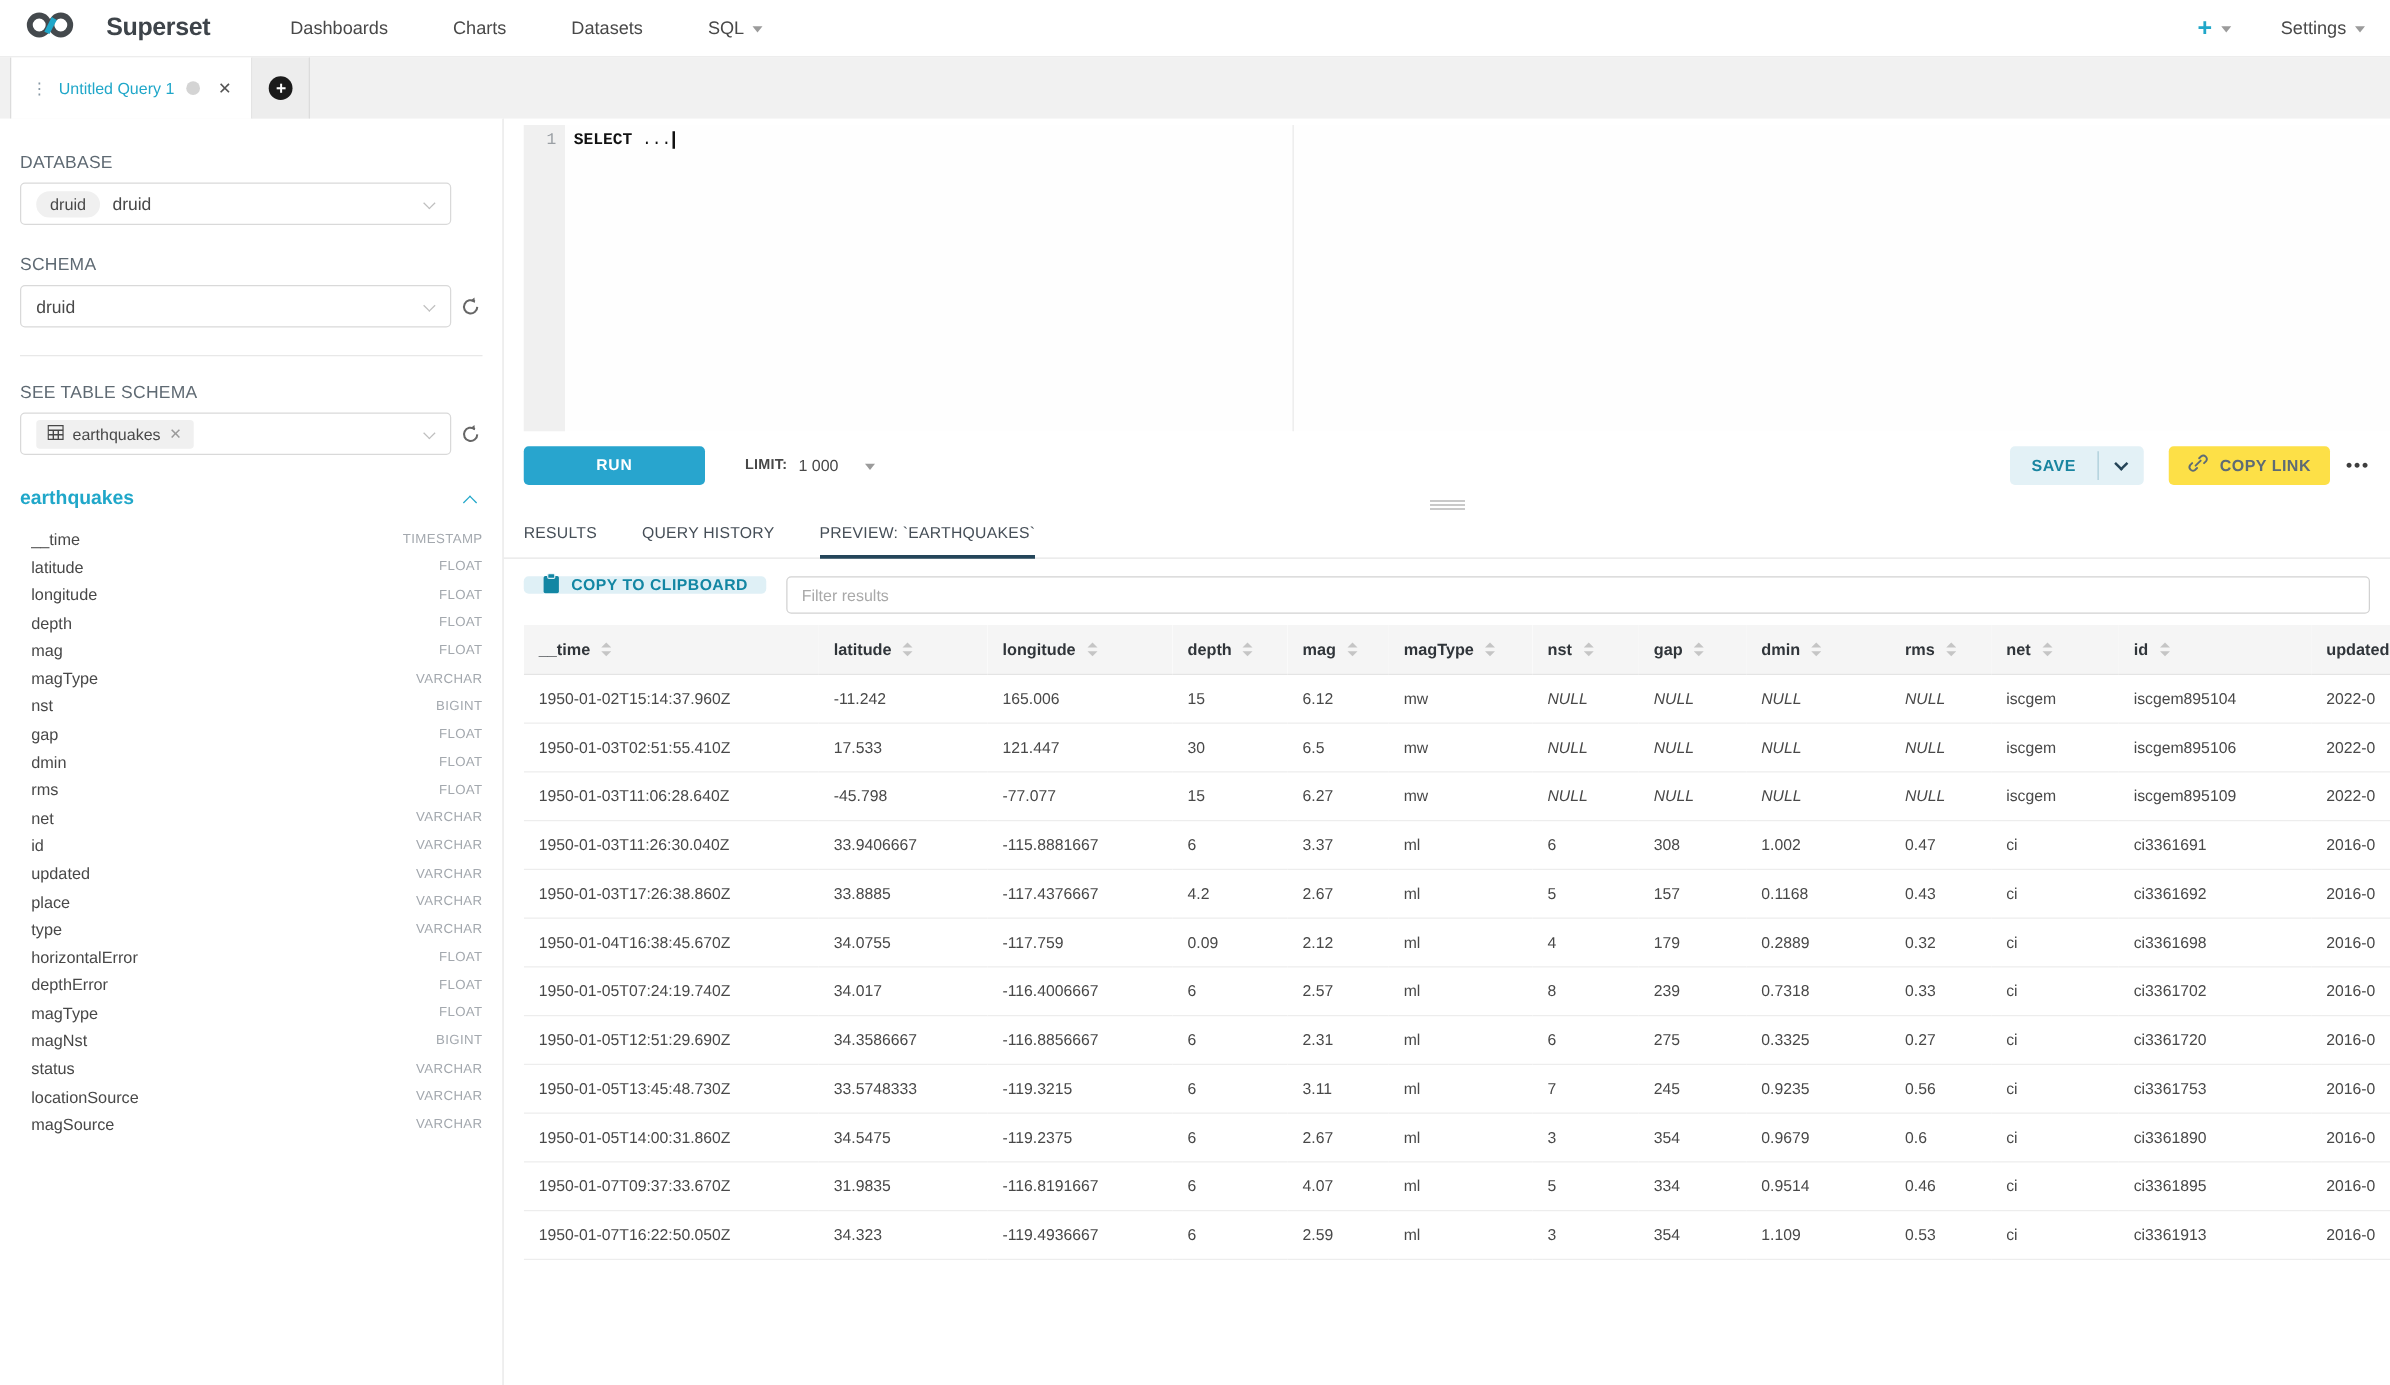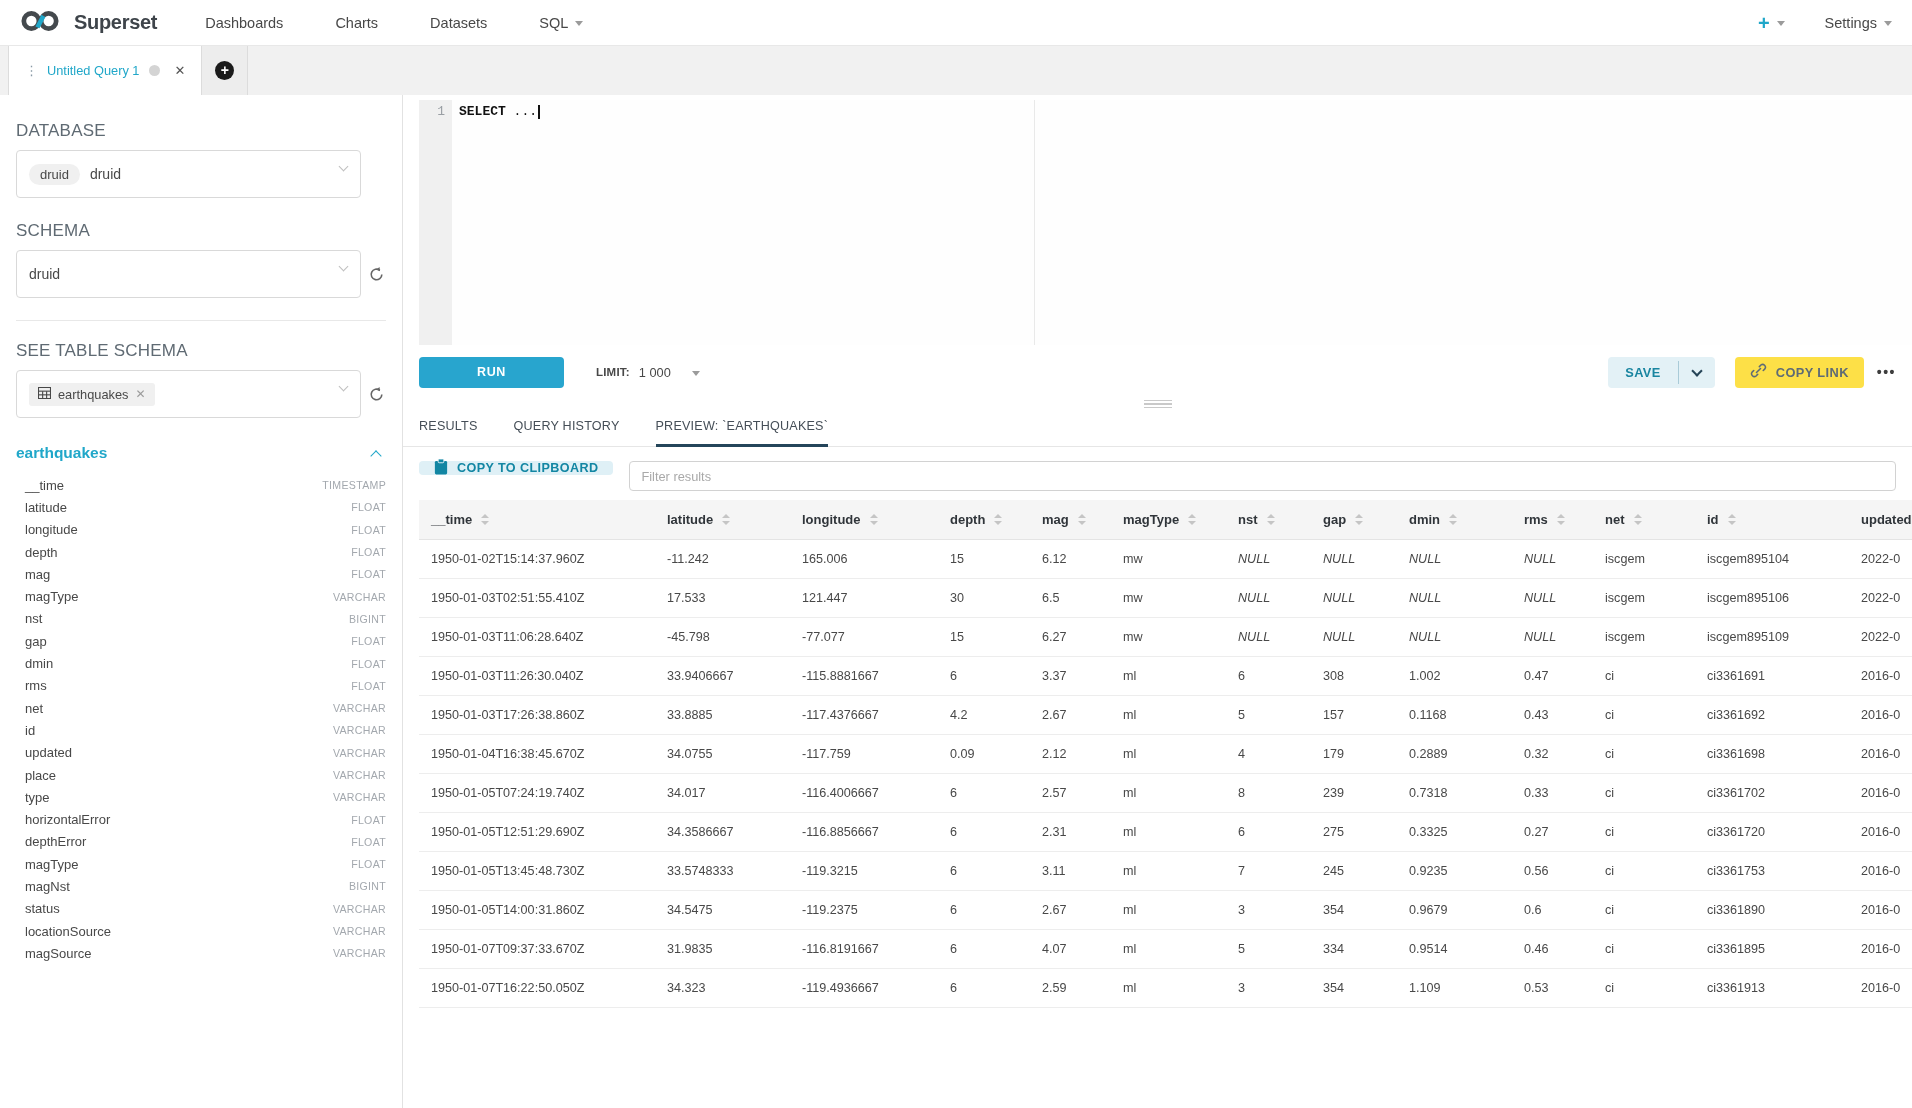--- a/index.html
+++ b/index.html
@@ -4,21 +4,21 @@
 <style>
   * { box-sizing: border-box; }
   html,body { margin:0; padding:0; }
   body {
     width:1912px; height:1108px; overflow:hidden; position:relative;
     font-family:"Liberation Sans", sans-serif; color:#484848; background:#fff;
   }
   
   .navbar { height:46px; background:#fff; border-bottom:1px solid #E8E8E8;
     display:flex; align-items:center; padding:0 20px; }
-  .brand { display:flex; align-items:center; gap:14px; margin-right:48px; }
+  .brand { display:flex; align-items:center; gap:25px; margin-right:64px; }
   .brand-name { font-size:20px; font-weight:bold; color:#3E444A; letter-spacing:-0.3px; }
   .nav-menu { display:flex; gap:52px; font-size:14.5px; color:#484848; }
   .nav-item { display:flex; align-items:center; gap:7px; cursor:pointer; }
   .caret { width:0; height:0; border-left:4.5px solid transparent; border-right:4.5px solid transparent; border-top:5px solid #9B9B9B; margin-top:2px;}
   .nav-right { margin-left:auto; display:flex; align-items:center; gap:40px; }
   .plus-link { display:flex; align-items:center; gap:7px; }
   .plus-glyph { color:#20A7C9; font-size:20px; font-weight:bold; line-height:1; }
   .settings { display:flex; align-items:center; gap:7px; font-size:14.5px; }
 
   
@@ -31,23 +31,23 @@
   .qtab-close { color:#555; font-size:13px; margin-left:4px; }
   .newtab { width:46px; background:#EDEDED; border-right:1px solid #DCDCDC;
     display:flex; align-items:center; justify-content:center; }
   .newtab-circle { width:19px; height:19px; border-radius:50%; background:#1B1B1B; color:#fff;
     font-size:14px; line-height:18px; text-align:center; font-weight:bold; }
 
   
   .layout { display:flex; height:1013px; }
   .sidebar { width:403px; min-width:403px; border-right:1px solid #E2E2E2; background:#fff;
     padding:16px 16px 0 16px; overflow:hidden; }
-  .field-label { font-size:17px; color:#5F6A73; margin:10px 0 9px; letter-spacing:0.2px; }
+  .field-label { font-size:14px; color:#5F6A73; margin:10px 0 9px; letter-spacing:0.2px; }
   .field-row { display:flex; align-items:center; }
-  .select { width:345px; height:48px; border:1px solid #D9D9D9; border-radius:4px; background:#fff;
+  .select { width:345px; height:34px; border:1px solid #D9D9D9; border-radius:4px; background:#fff;
     display:flex; align-items:center; padding:0 12px; position:relative; gap:10px; }
   .select .chev { position:absolute; right:13px; top:12px; }
   .chev { width:7px; height:7px; border-right:1.4px solid #BFBFBF; border-bottom:1.4px solid #BFBFBF;
     transform:rotate(45deg); display:inline-block; }
   .pill { background:#F0F0F0; border-radius:11px; padding:3px 11px; font-size:13px; color:#484848; }
   .sel-text { font-size:14px; color:#484848; }
   .chip { background:#F0F0F0; border-radius:3px; padding:4px 9px; font-size:12.8px; color:#484848;
     display:flex; align-items:center; gap:7px; }
   .chip-x { color:#9A9A9A; font-size:12px; }
   .refresh-btn { margin-left:auto; color:#666; display:flex; align-items:center; }

